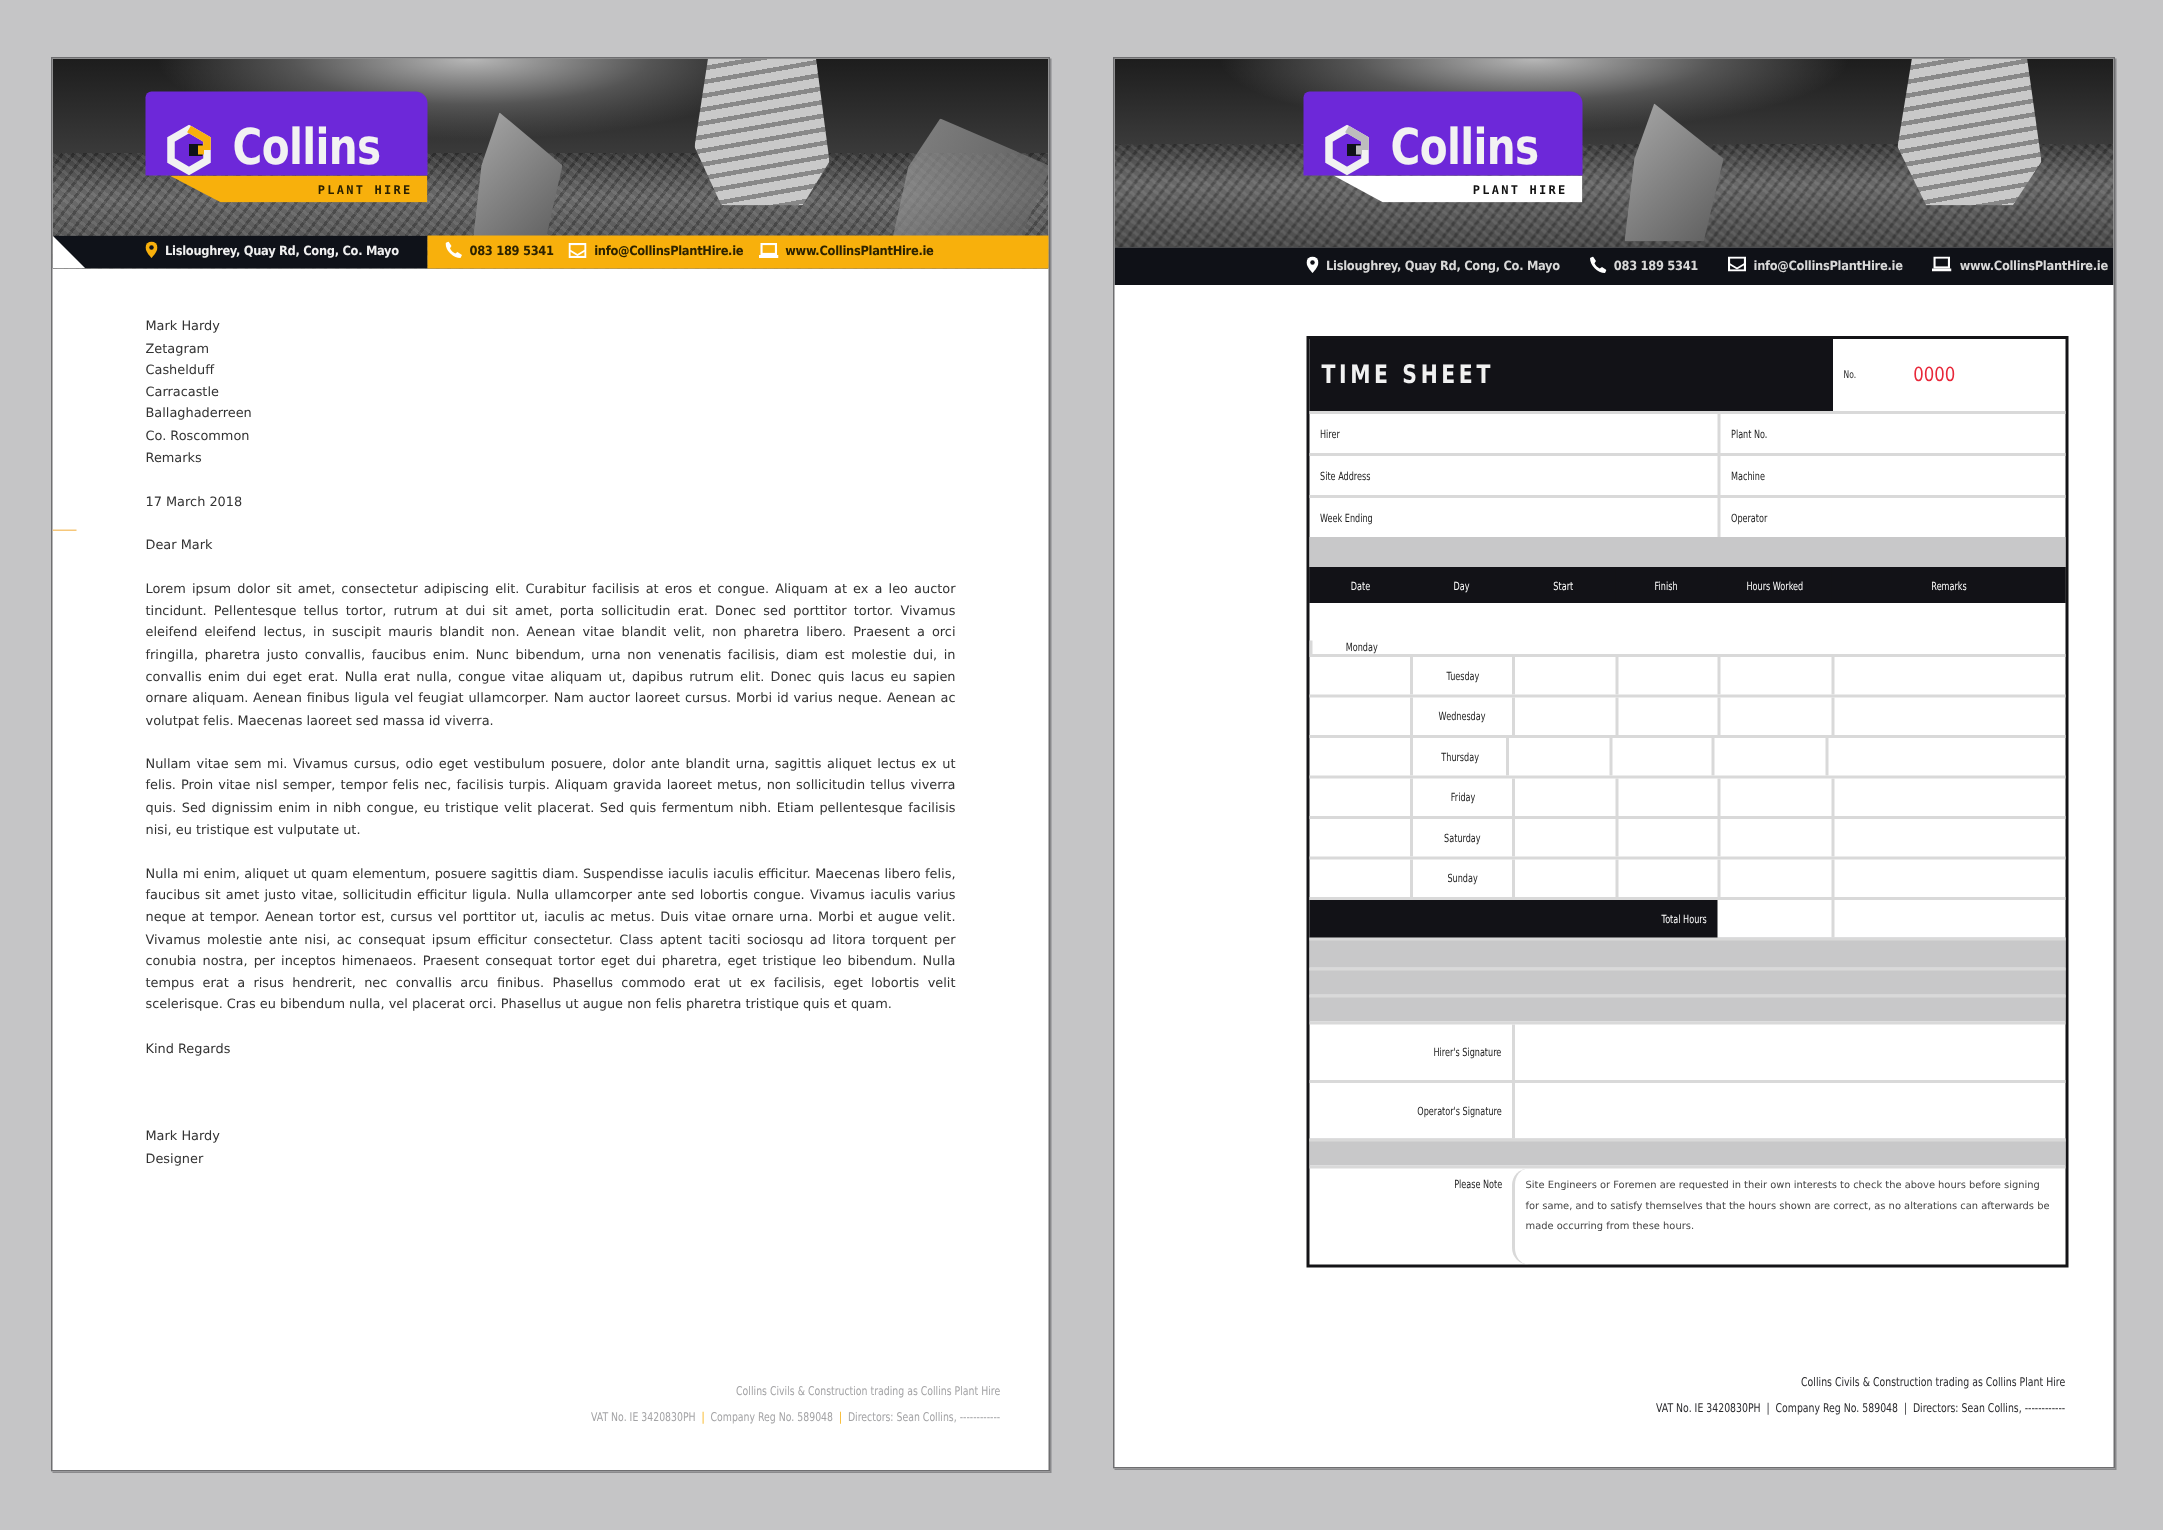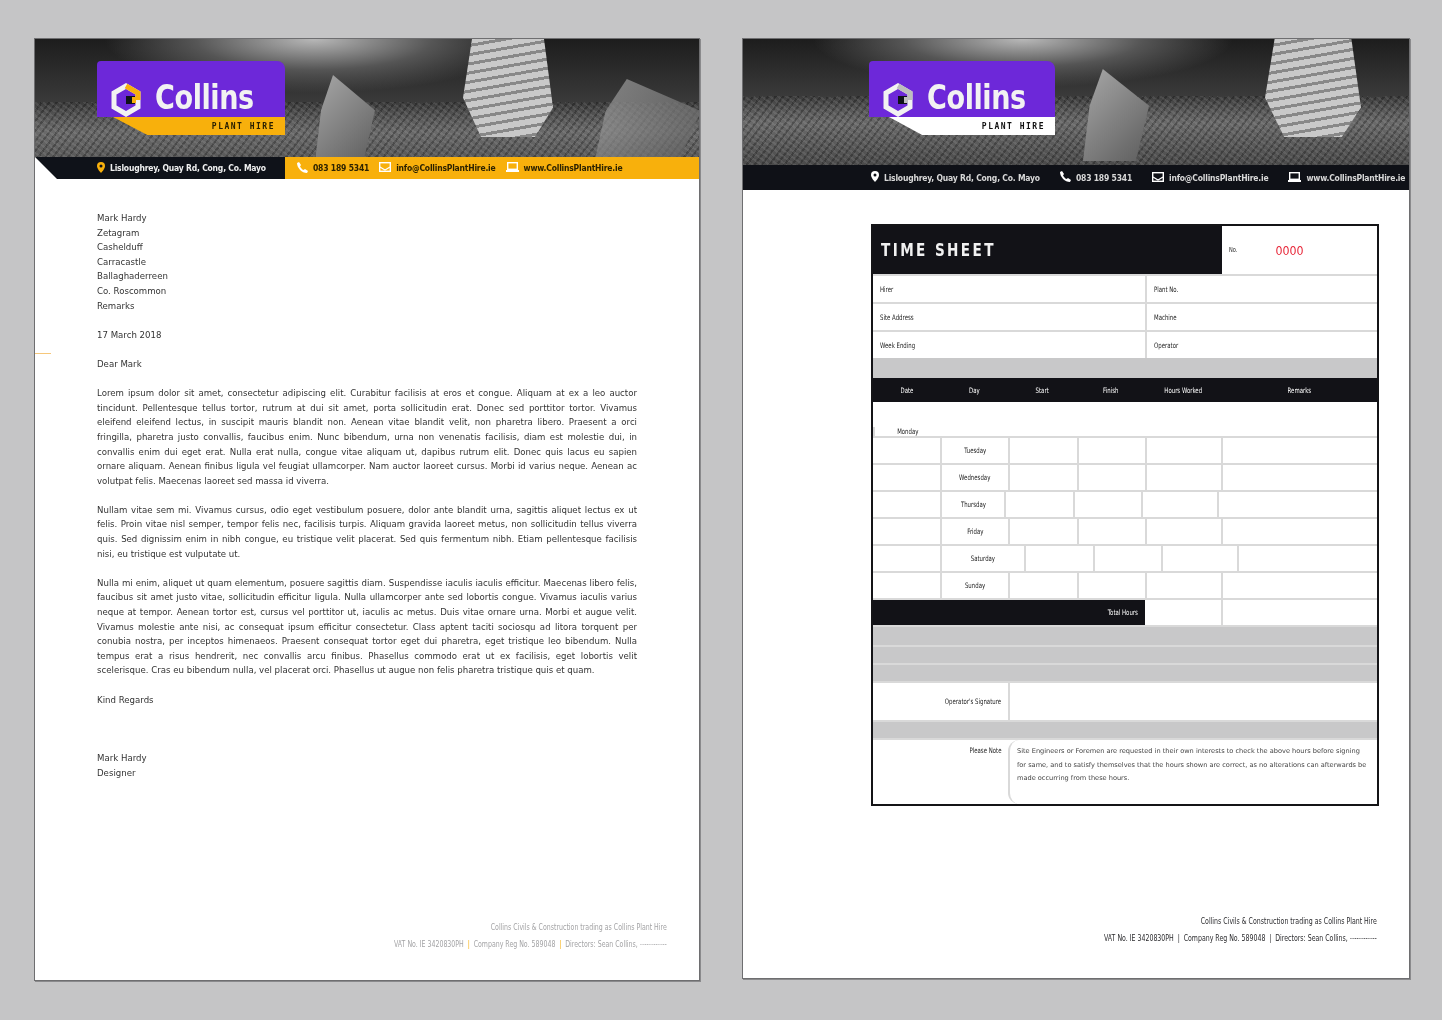--- a/index.html
+++ b/index.html
@@ -303,21 +303,21 @@
       <div class="cell" style="width:68px;justify-content:center;">
           <span class="cond cond-c">Friday</span>
         </div>
       <div class="cell" style="width:69px;"></div>
       <div class="cell" style="width:68px;"></div>
       <div class="cell" style="width:76px;"></div>
       <div class="cell" style="flex:1;"></div>
     </div>
     <div class="frow">
       <div class="cell" style="width:67px;height:25px;"></div>
-      <div class="cell" style="width:84px;justify-content:center;">
+      <div class="cell" style="width:68px;justify-content:center;">
           <span class="cond cond-c">Saturday</span>
         </div>
       <div class="cell" style="width:69px;"></div>
       <div class="cell" style="width:68px;"></div>
       <div class="cell" style="width:76px;"></div>
       <div class="cell" style="flex:1;"></div>
     </div>
     <div class="frow">
       <div class="cell" style="width:67px;height:25px;"></div>
       <div class="cell" style="width:68px;justify-content:center;">
@@ -335,20 +335,26 @@
         </div>
       <div class="cell" style="width:76px;border-left:none;"></div>
       <div class="cell" style="flex:1;"></div>
     </div>
     <div class="frow grey" style="height:20px;"></div>
 
     <div class="frow grey" style="height:18px;"></div>
 
     <div class="frow grey" style="height:18px;"></div>
 
+    <div class="frow">
+      <div class="cell" style="width:135px;height:37px;justify-content:flex-end;">
+          <span class="cond cond-r">Hirer's Signature</span>
+        </div>
+      <div class="cell" style="flex:1;"></div>
+    </div>
     <div class="frow">
       <div class="cell" style="width:135px;height:37px;justify-content:flex-end;">
           <span class="cond cond-r">Operator's Signature</span>
         </div>
       <div class="cell" style="flex:1;"></div>
     </div>
     <div class="frow grey" style="height:18px;"></div>
 
     <div class="frow">
       <div class="cell" style="width:135px;height:64px;justify-content:flex-end;align-items:flex-start;padding-top:6px;">

